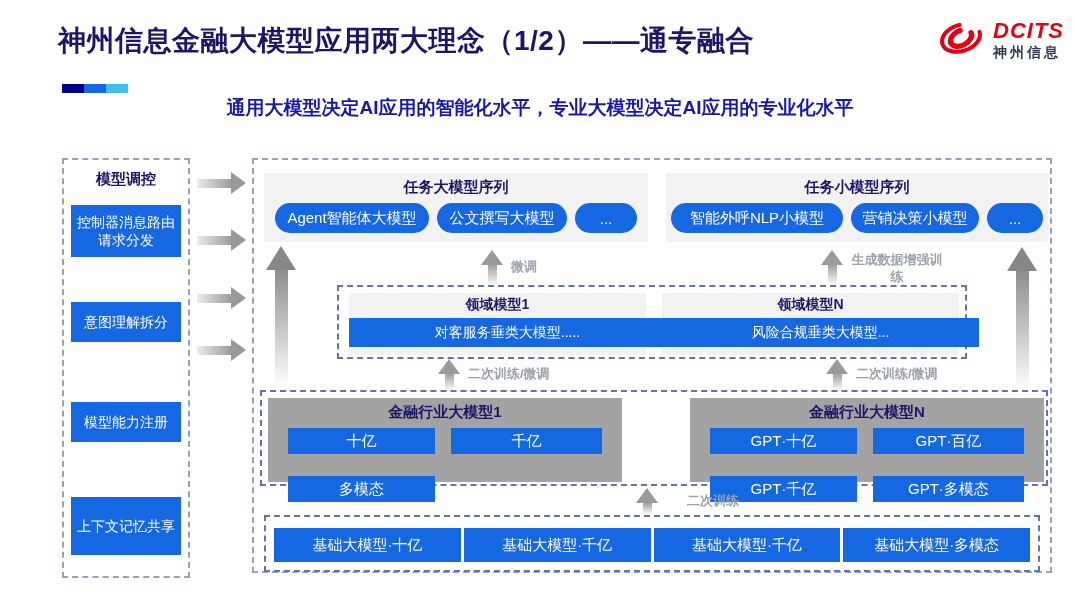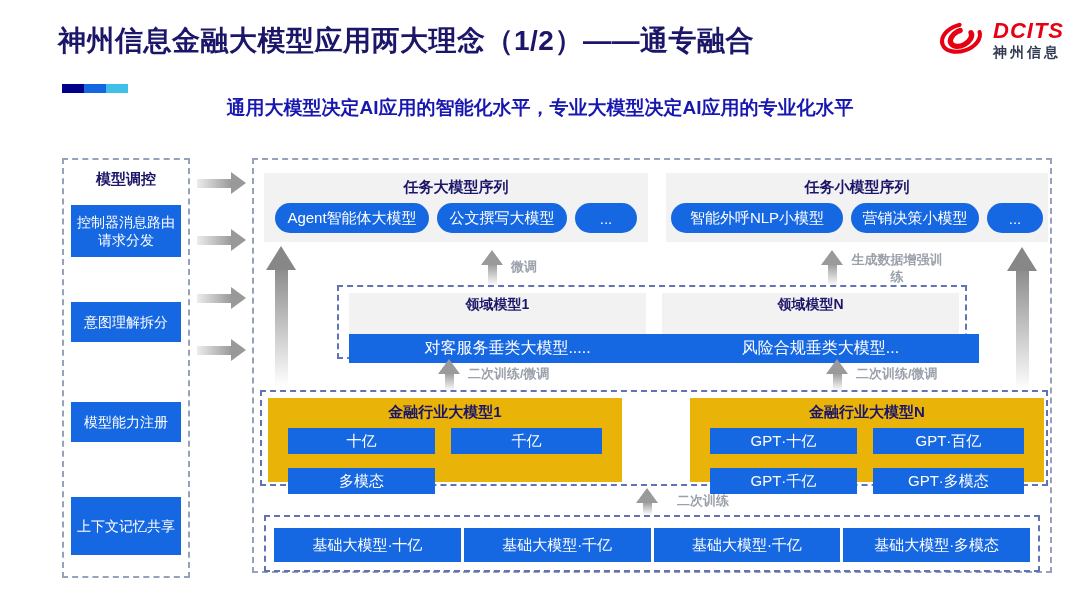--- a/index.html
+++ b/index.html
@@ -60,34 +60,34 @@
   .aug-arrow  { left:567px; top:90px; width:22px; height:36px; }
   .rt-left    { left:184px; top:199px; width:22px; height:32px; }
   .rt-right   { left:572px; top:199px; width:22px; height:32px; }
   .rt2-arrow  { left:382px; top:328px; width:22px; height:27px; }
 
   .flow-label { position:absolute; font-size:13px; font-weight:bold; color:#9ba1ab; line-height:1.3; }
   .lab-ft   { left:257px; top:99px; }
   .lab-aug  { left:596px; top:92px; width:94px; text-align:center; }
   .lab-rtl  { left:214px; top:206px; }
   .lab-rtr  { left:602px; top:206px; }
-  .lab-rt2  { left:423px; top:333px; }
+  .lab-rt2  { left:433px; top:333px; }
 
   
   .domain-box { position:absolute; left:83px; top:125px; width:630px; height:74px; border:2px dashed #6273b5; background:#fff; }
   .domain-panel { position:absolute; top:6px; width:297px; height:62px; background:#f2f2f3; }
   .dp-left { left:10px; } .dp-right { left:323px; }
   .domain-panel .panel-title { font-size:14px; margin-top:3px; }
-  .domain-panel .chip { width:317px; height:29px; margin:20px auto 0; font-size:16px; }
+  .domain-panel .chip { width:317px; height:29px; margin:4px auto 0; font-size:14px; }
 
   
   .industry-box { position:absolute; left:6px; top:230px; width:788px; height:96px; border:2px dashed #6273b5; }
-  .industry-panel { position:absolute; top:6px; width:354px; height:84px; background:#eab308; }
+  .industry-panel { position:absolute; top:6px; width:354px; height:84px; background:#a3a3a3; }
   .ip-left { left:6px; } .ip-right { left:428px; }
-  .ind-grid { display:grid; grid-template-columns:1fr 1.03fr; gap:14px 16px; margin:6px 20px 15px; }
+  .ind-grid { display:grid; grid-template-columns:1fr 1.03fr; gap:22px 16px; margin:6px 20px 15px; }
   .ind-grid .chip { height:26px; }
 
   
   .foundation-box { position:absolute; left:10px; top:355px; width:776px; height:57px; border:2px dashed #6273b5; }
   .found-row { display:flex; gap:3px; padding:11px 8px 0; }
   .found-row .chip { flex:1; height:34px; }
 </style>
 </head>
 <body>
 

